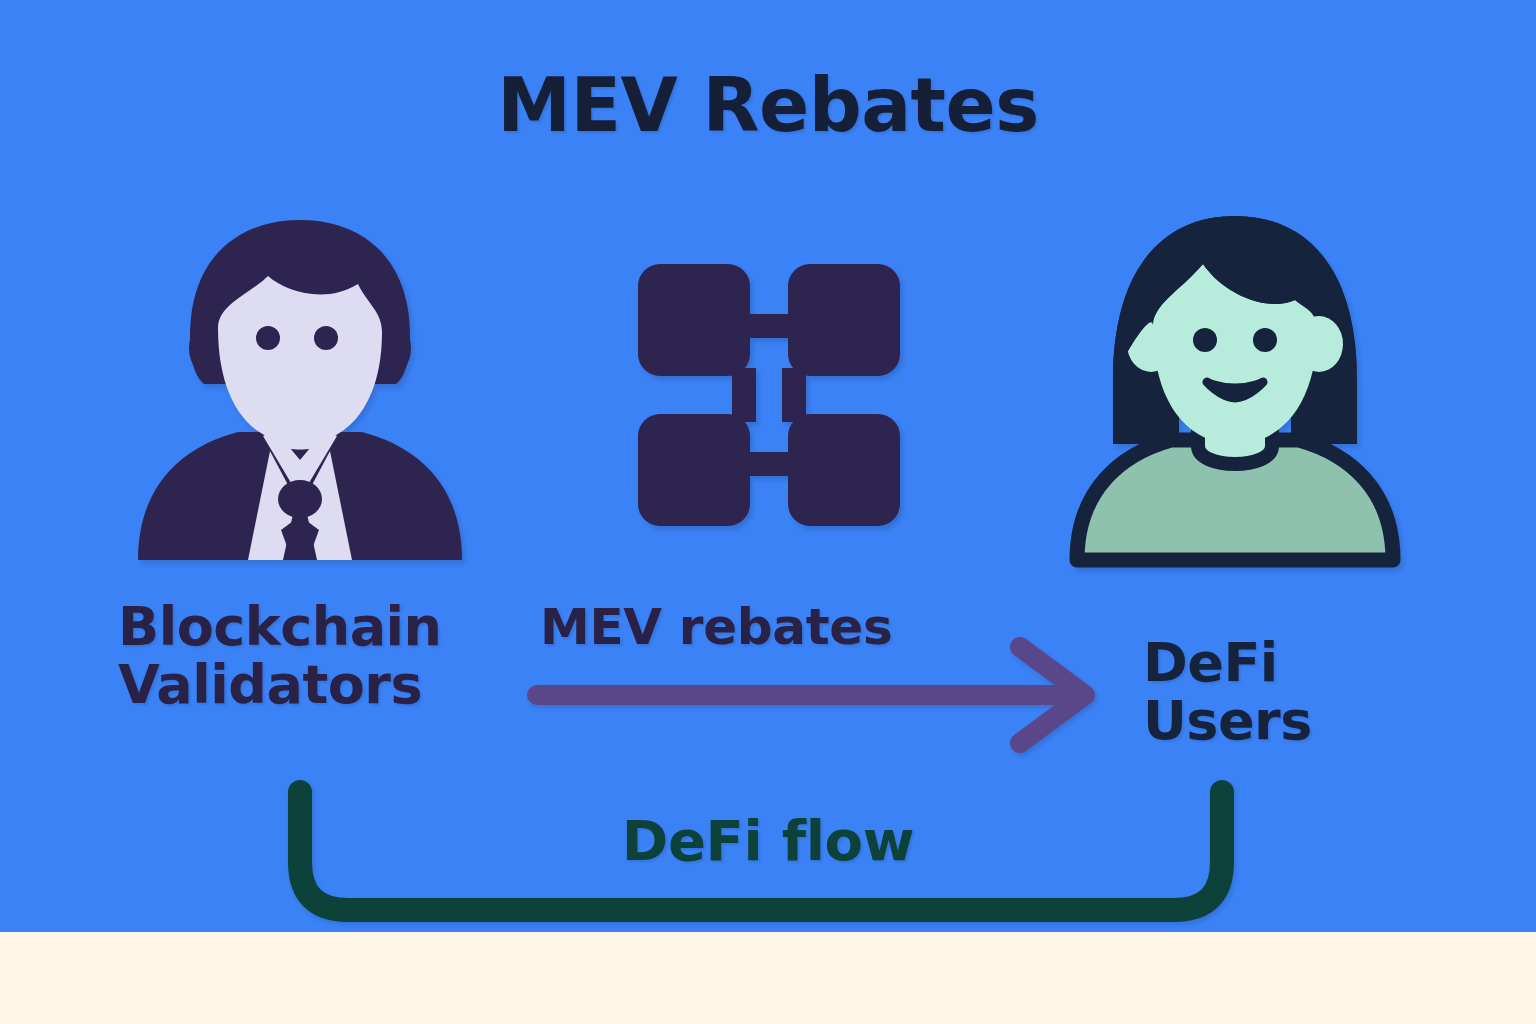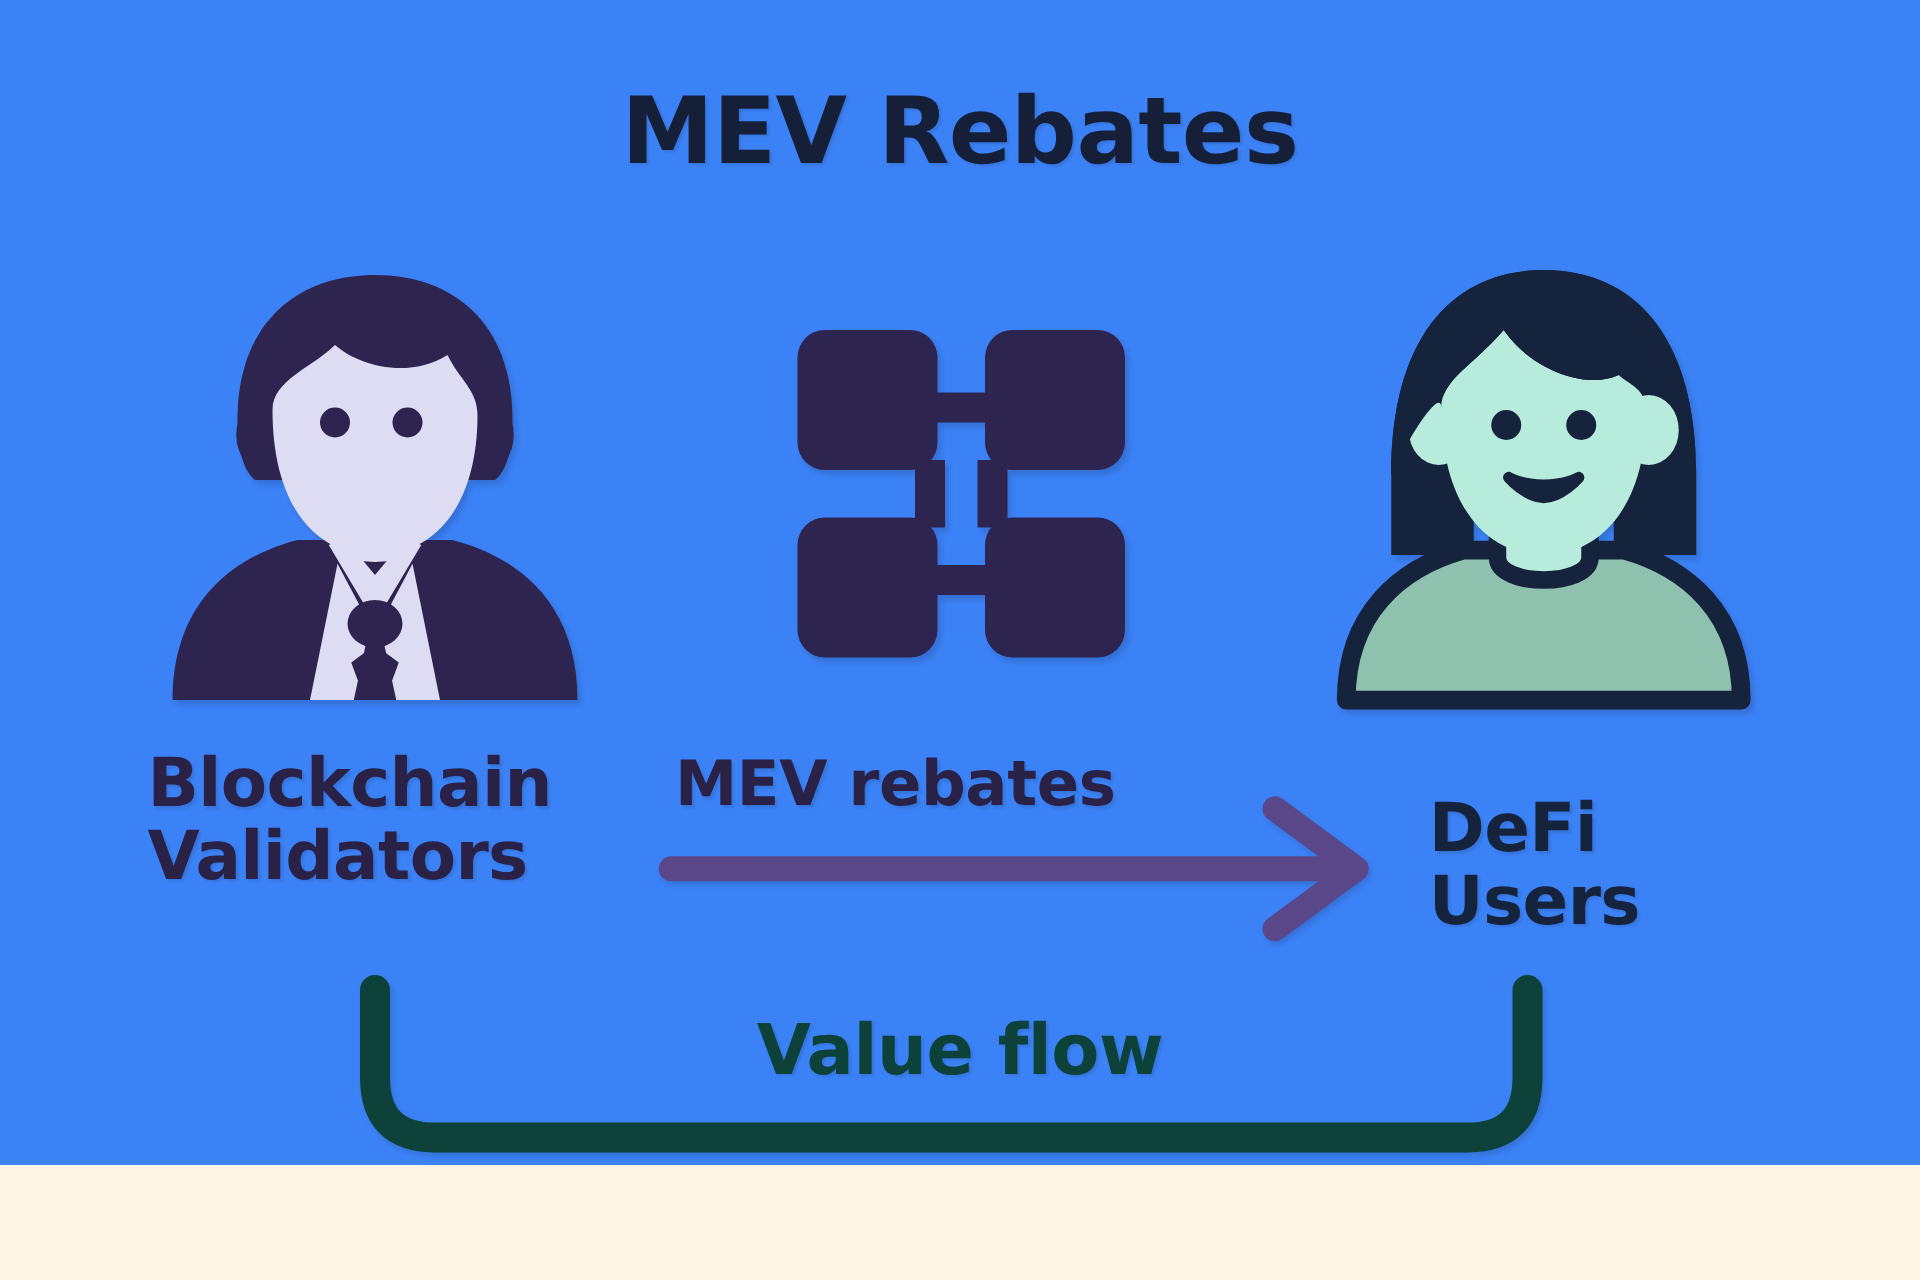--- a/index.html
+++ b/index.html
@@ -229,15 +229,15 @@
       </g>
     </svg>
   </div>
 
   <div class="bracket-svg">
     <svg viewBox="0 0 962 160" xmlns="http://www.w3.org/2000/svg">
       <path d="M20 20 L20 90 Q20 138 68 138 L894 138 Q942 138 942 90 L942 20" stroke="#0c4239" stroke-width="24" fill="none" stroke-linecap="round" stroke-linejoin="round"></path>
     </svg>
   </div>
 
-  <div class="bracket-label">Value flow</div>
+  <div class="bracket-label">DeFi flow</div>
 
 </div>
 
 </body></html>

